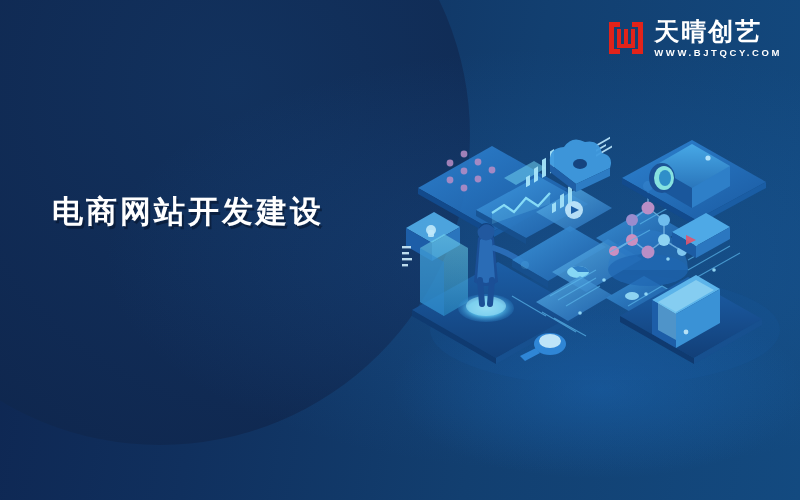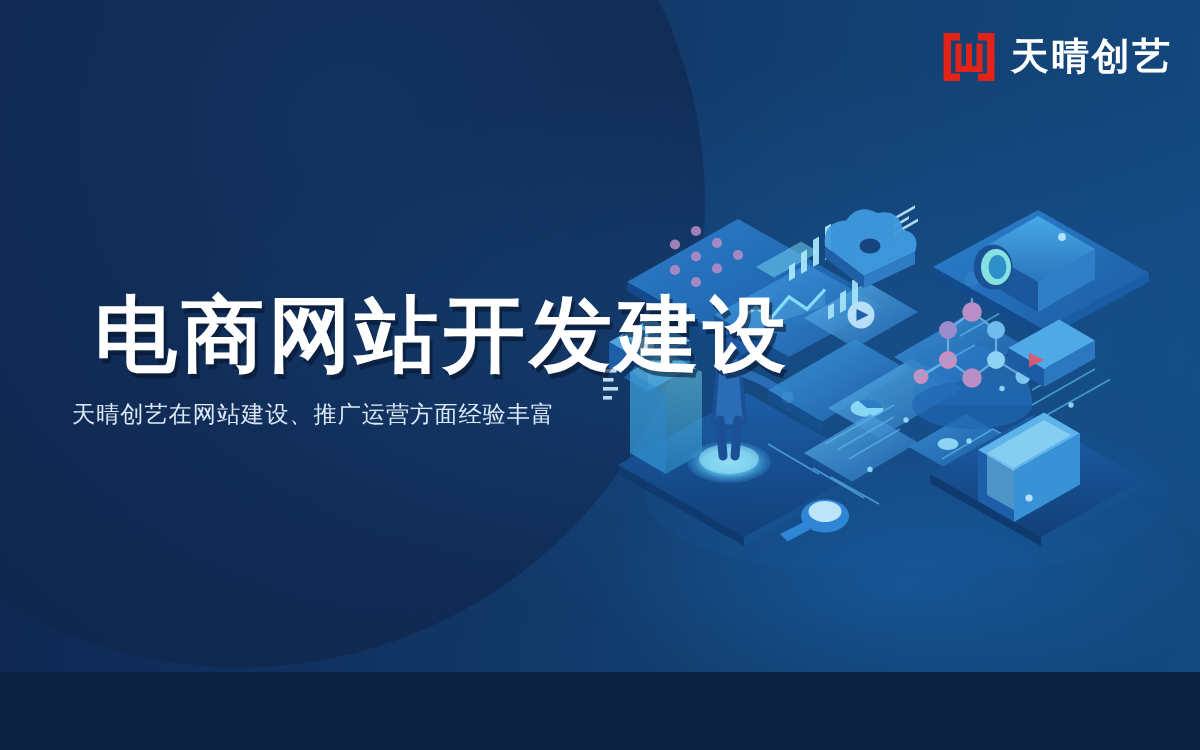--- a/index.html
+++ b/index.html
@@ -1,20 +1,20 @@
 <!DOCTYPE html>
 <html><head>
 <meta charset="utf-8">
 <style>
   html,body{margin:0;padding:0;background:#0d2142;}
   body{font-family:"Liberation Sans","DejaVu Sans",sans-serif;}
 
   .banner{
     position:relative;
-    width:800px;height:448px;
+    width:800px;height:500px;
     overflow:hidden;
     background:linear-gradient(100deg,#0e2550 0%,#10305e 30%,#123f70 62%,#134a80 100%);
   }
 
   
   .bg-circle{
     position:absolute;
     left:-150px;top:-175px;
     width:620px;height:620px;
     border-radius:50%;
@@ -48,24 +48,24 @@
   }
   .logo-url{
     color:#ffffff;font-size:9.5px;font-weight:bold;
     letter-spacing:2.6px;line-height:13px;white-space:nowrap;margin-top:2px;
   }
 
   
   .copy{position:absolute;left:48px;top:183px;width:420px;}
   .headline{
     color:#ffffff;
-    font-size:55px;font-weight:bold;
+    font-size:31px;font-weight:bold;
     letter-spacing:3px;
     line-height:50px;
-    margin:15px;
+    margin:4px;
     text-shadow:2px 3px 0 rgba(6,18,40,.55);
     white-space:nowrap;
   }
   .subline{
     margin-top:16px;
     color:#dce9f8;
     font-size:15.5px;
     line-height:25px;
     letter-spacing:.6px;
     white-space:nowrap;
@@ -344,23 +344,23 @@
       <svg viewBox="0 0 38 36" xmlns="http://www.w3.org/2000/svg">
 
         <path d="M2 2 H13 V7 H7 V29 H13 V34 H2 Z" fill="#e2231a"></path>
         <path d="M36 2 H25 V7 H31 V29 H25 V34 H36 Z" fill="#e2231a"></path>
 
         <path d="M10 9 H14 V24 H17 V9 H21 V24 H24 V9 H28 V28 H10 Z" fill="#e2231a"></path>
       </svg>
     </span>
     <span class="logo-text">
       <span class="logo-cn">天晴创艺</span>
+      <span class="logo-url">WWW.BJTQCY.COM</span>
     </span>
   </div>
 
   <div class="copy">
     <h1 class="headline">电商网站开发建设</h1>
     <div class="subline">
-      <div>天晴创艺在网站建设、推广运营方面经验丰富</div>
     </div>
   </div>
 
 </div>
 
 </body></html>

